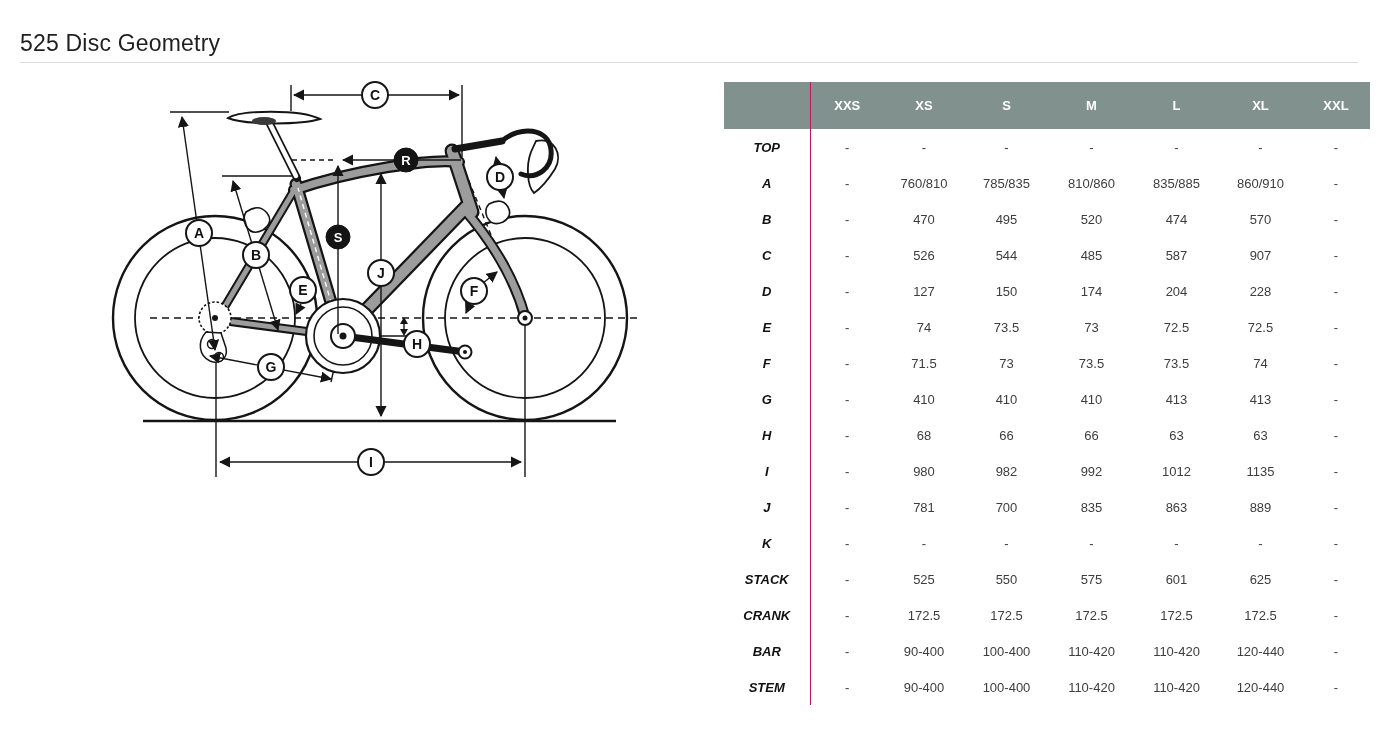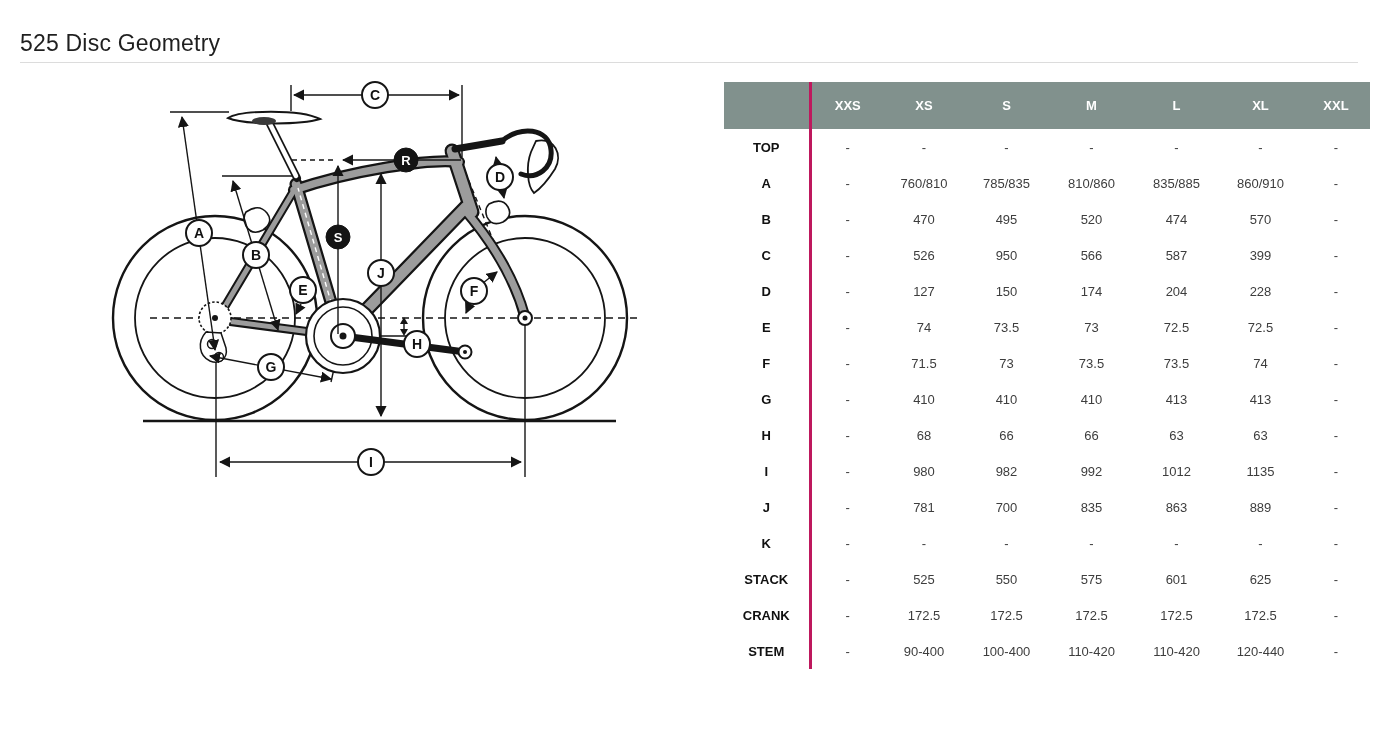--- a/index.html
+++ b/index.html
@@ -28,21 +28,22 @@
     height:46px; text-align:center; padding:16px;
   }
   table.geo tbody tr { height:36px; }
   table.geo tbody th {
     font-weight:700; color:#111111; text-align:center; padding:0;
   }
   table.geo tbody td {
     color:#3d3d3d; text-align:center; padding:0;
   }
   table.geo .rowlabel, table.geo thead th:first-child {
-    border-right:3px solid #be185d;
+    border-right:1px solid #be185d;
+    font-style:italic;
   }
 
   
   .dim { stroke:#151515; stroke-width:1.4; fill:none; }
   .dimdash { stroke:#151515; stroke-width:1.4; fill:none; stroke-dasharray:5 4; }
   .lblc { fill:#ffffff; stroke:#151515; stroke-width:2; }
   .lblk { fill:#141414; stroke:#141414; stroke-width:1; }
   .lblt { font-family:"Liberation Sans", sans-serif; font-size:14px; font-weight:700; fill:#111; text-anchor:middle; }
   .lbltw { font-family:"Liberation Sans", sans-serif; font-size:13px; font-weight:700; fill:#fff; text-anchor:middle; }
 </style>
@@ -288,24 +289,24 @@
         <td>495</td>
         <td>520</td>
         <td>474</td>
         <td>570</td>
         <td>-</td>
       </tr>
       <tr>
         <th class="rowlabel">C</th>
         <td>-</td>
         <td>526</td>
-        <td>950</td>
-        <td>566</td>
+        <td>544</td>
+        <td>485</td>
         <td>587</td>
-        <td>399</td>
+        <td>907</td>
         <td>-</td>
       </tr>
       <tr>
         <th class="rowlabel">D</th>
         <td>-</td>
         <td>127</td>
         <td>150</td>
         <td>174</td>
         <td>204</td>
         <td>228</td>
@@ -395,23 +396,33 @@
         <th class="rowlabel">CRANK</th>
         <td>-</td>
         <td>172.5</td>
         <td>172.5</td>
         <td>172.5</td>
         <td>172.5</td>
         <td>172.5</td>
         <td>-</td>
       </tr>
       <tr>
-        <th class="rowlabel">STEM</th>
+        <th class="rowlabel">BAR</th>
         <td>-</td>
         <td>90-400</td>
         <td>100-400</td>
         <td>110-420</td>
         <td>110-420</td>
         <td>120-440</td>
         <td>-</td>
       </tr>
+      <tr>
+        <th class="rowlabel">STEM</th>
+        <td>-</td>
+        <td>90-400</td>
+        <td>100-400</td>
+        <td>110-420</td>
+        <td>110-420</td>
+        <td>120-440</td>
+        <td>-</td>
+      </tr>
     </tbody>
 </table>
 
 </body></html>

